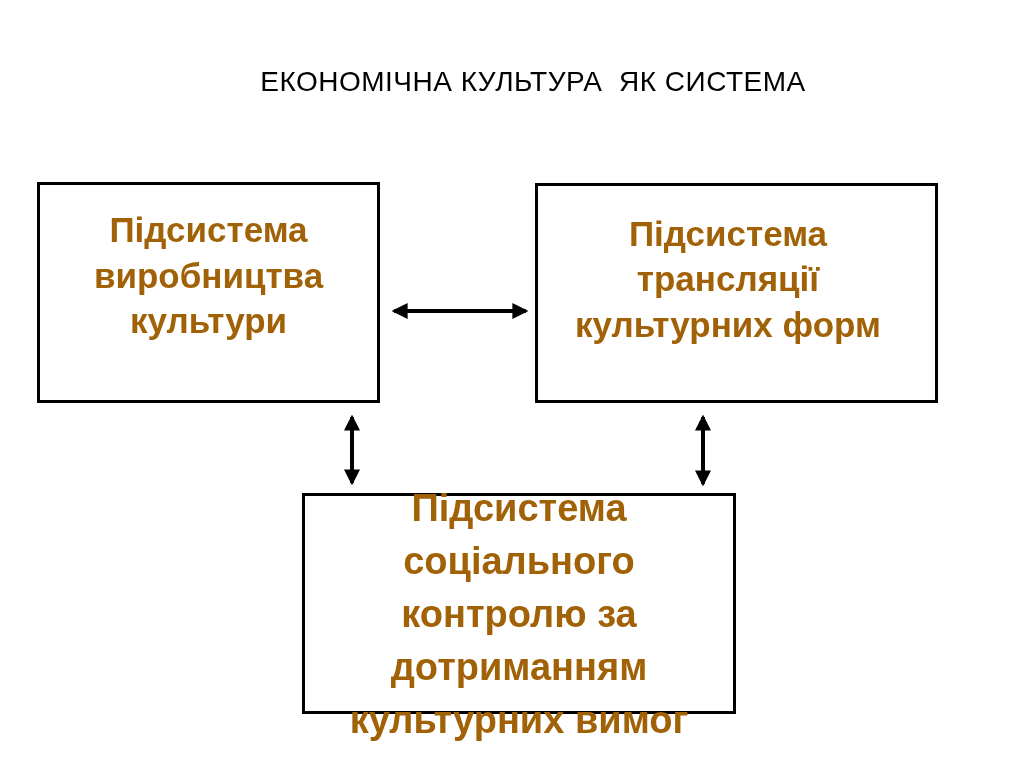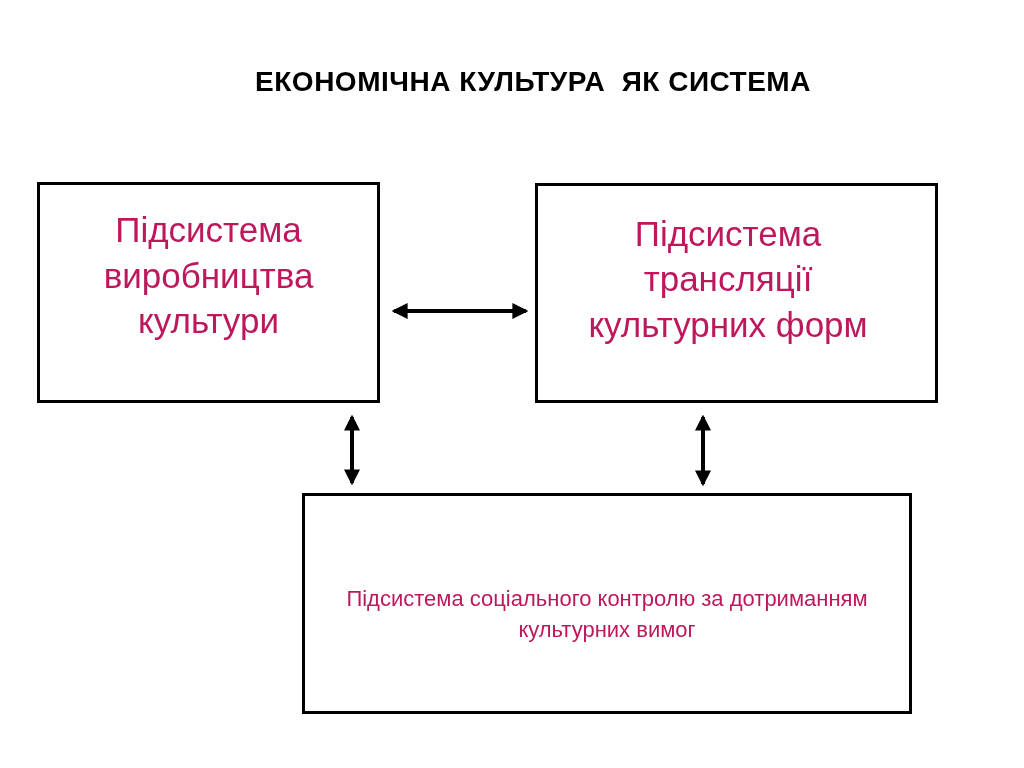--- a/index.html
+++ b/index.html
@@ -16,36 +16,36 @@
     width: 1024px;
     height: 768px;
     background: #ffffff;
   }
   .diagram-title {
     position: absolute;
     left: 533px;
     top: 66px;
     transform: translateX(-50%);
     font-size: 28px;
-    font-weight: bold;
+    font-weight: normal;
     color: #000000;
     white-space: pre;
     letter-spacing: 0.5px;
   }
   .node {
     position: absolute;
     border: 3px solid #000000;
     background: #ffffff;
     box-sizing: border-box;
     display: flex;
     align-items: center;
     justify-content: center;
     text-align: center;
-    color: #be185d;
-    font-weight: normal;
+    color: #a16207;
+    font-weight: bold;
   }
   .node-label {
     display: block;
     width: 100%;
   }
   .node-production {
     left: 37px;
     top: 182px;
     width: 343px;
     height: 221px;
@@ -58,23 +58,23 @@
     top: 183px;
     width: 403px;
     height: 220px;
     font-size: 35px;
     line-height: 1.3;
     padding: 0 31px 28px 14px;
   }
   .node-control {
     left: 302px;
     top: 493px;
-    width: 610px;
+    width: 434px;
     height: 221px;
-    font-size: 22px;
+    font-size: 38px;
     line-height: 1.4;
     padding: 22px 4px 0 4px;
   }
   .arrows-layer {
     position: absolute;
     left: 0;
     top: 0;
     width: 1024px;
     height: 768px;
     pointer-events: none;

